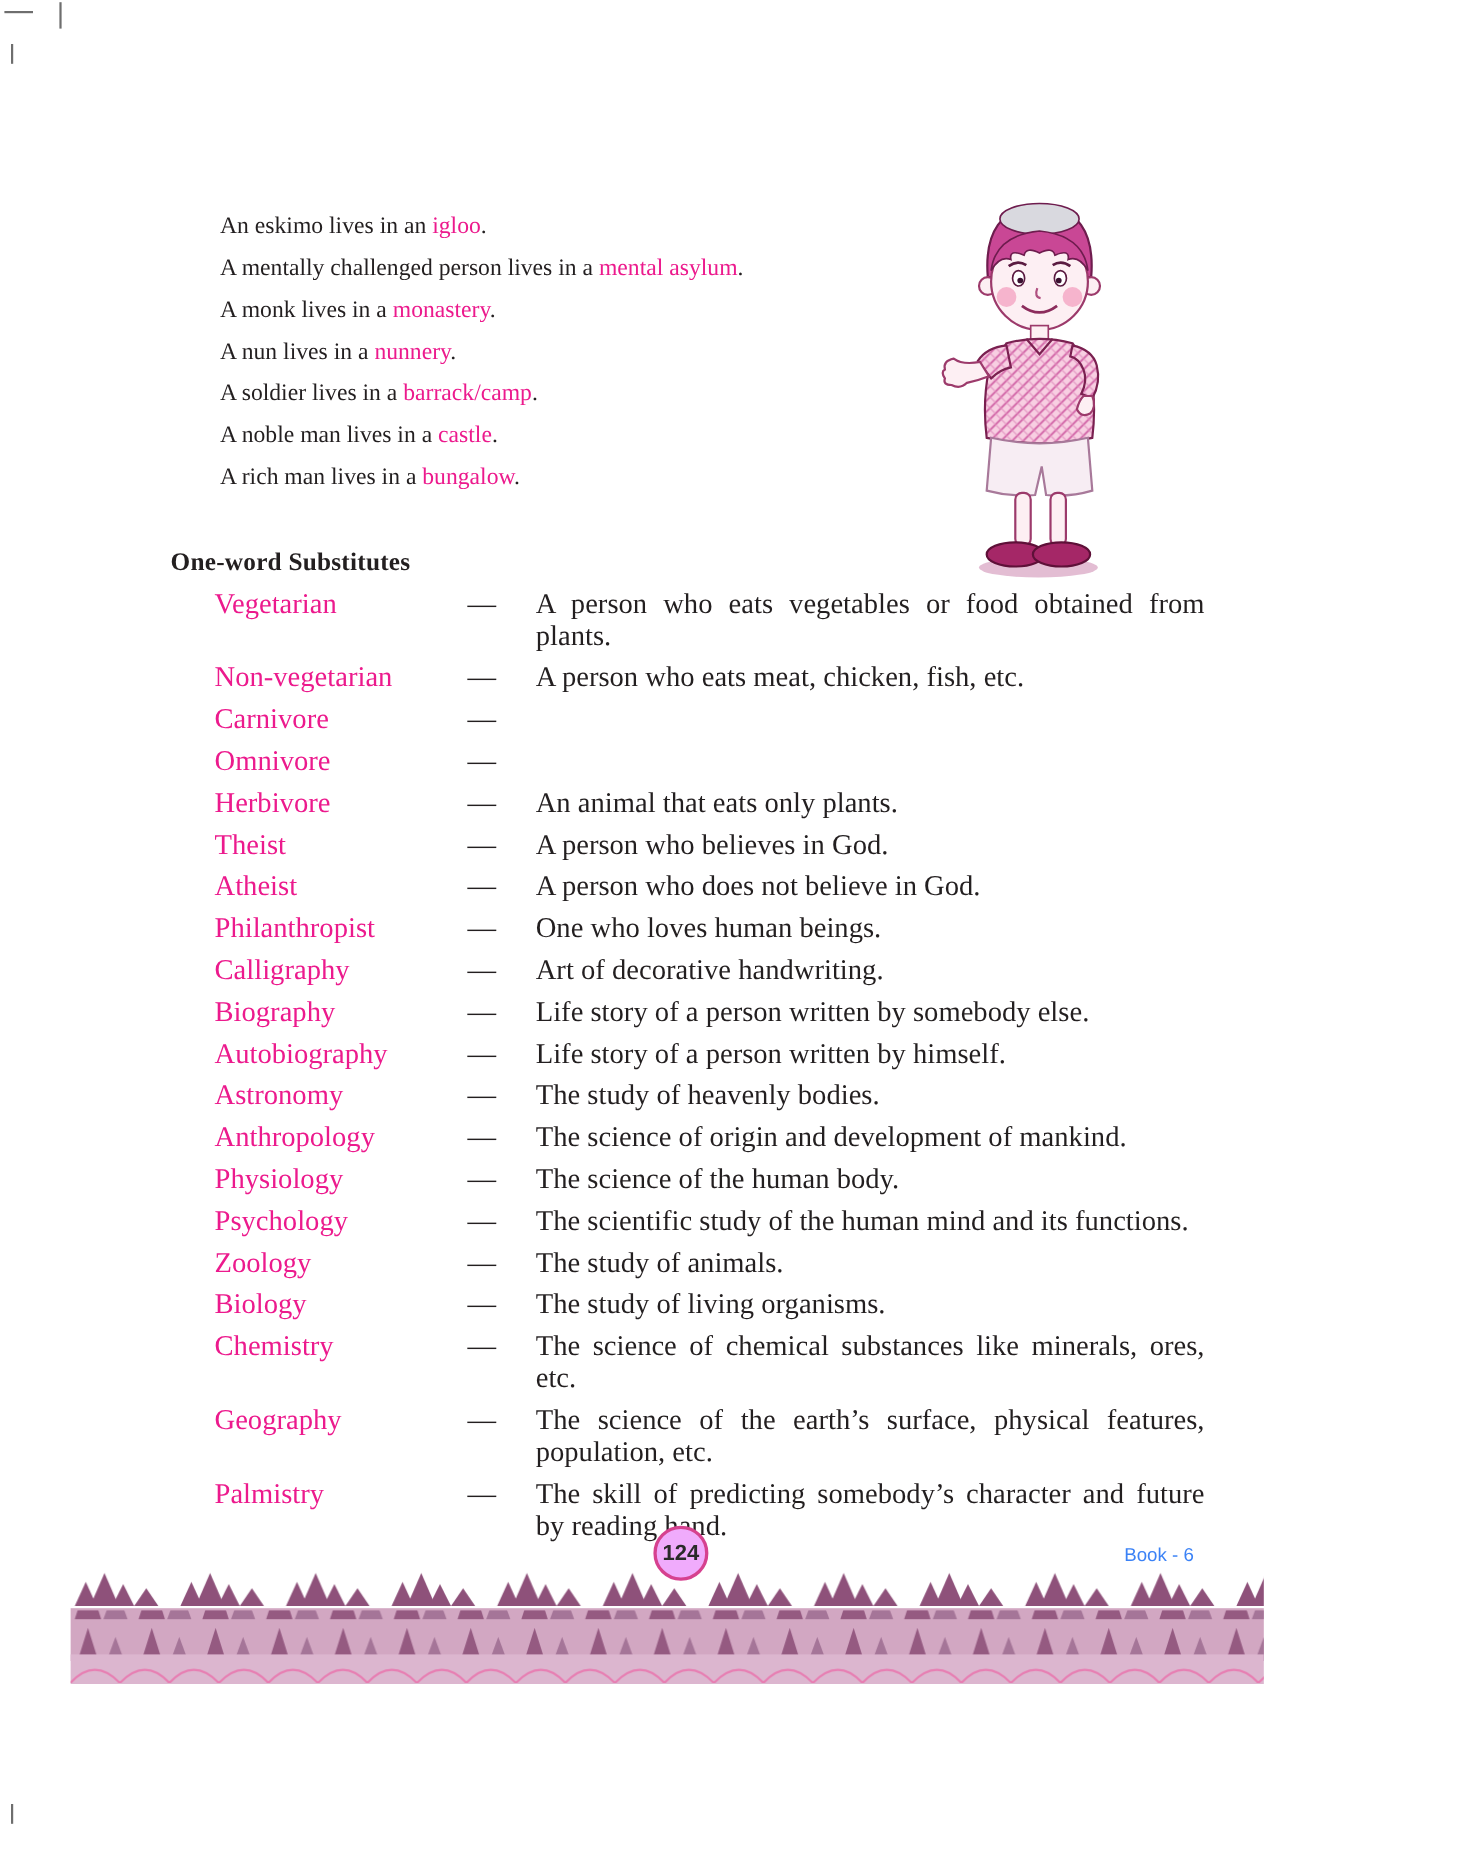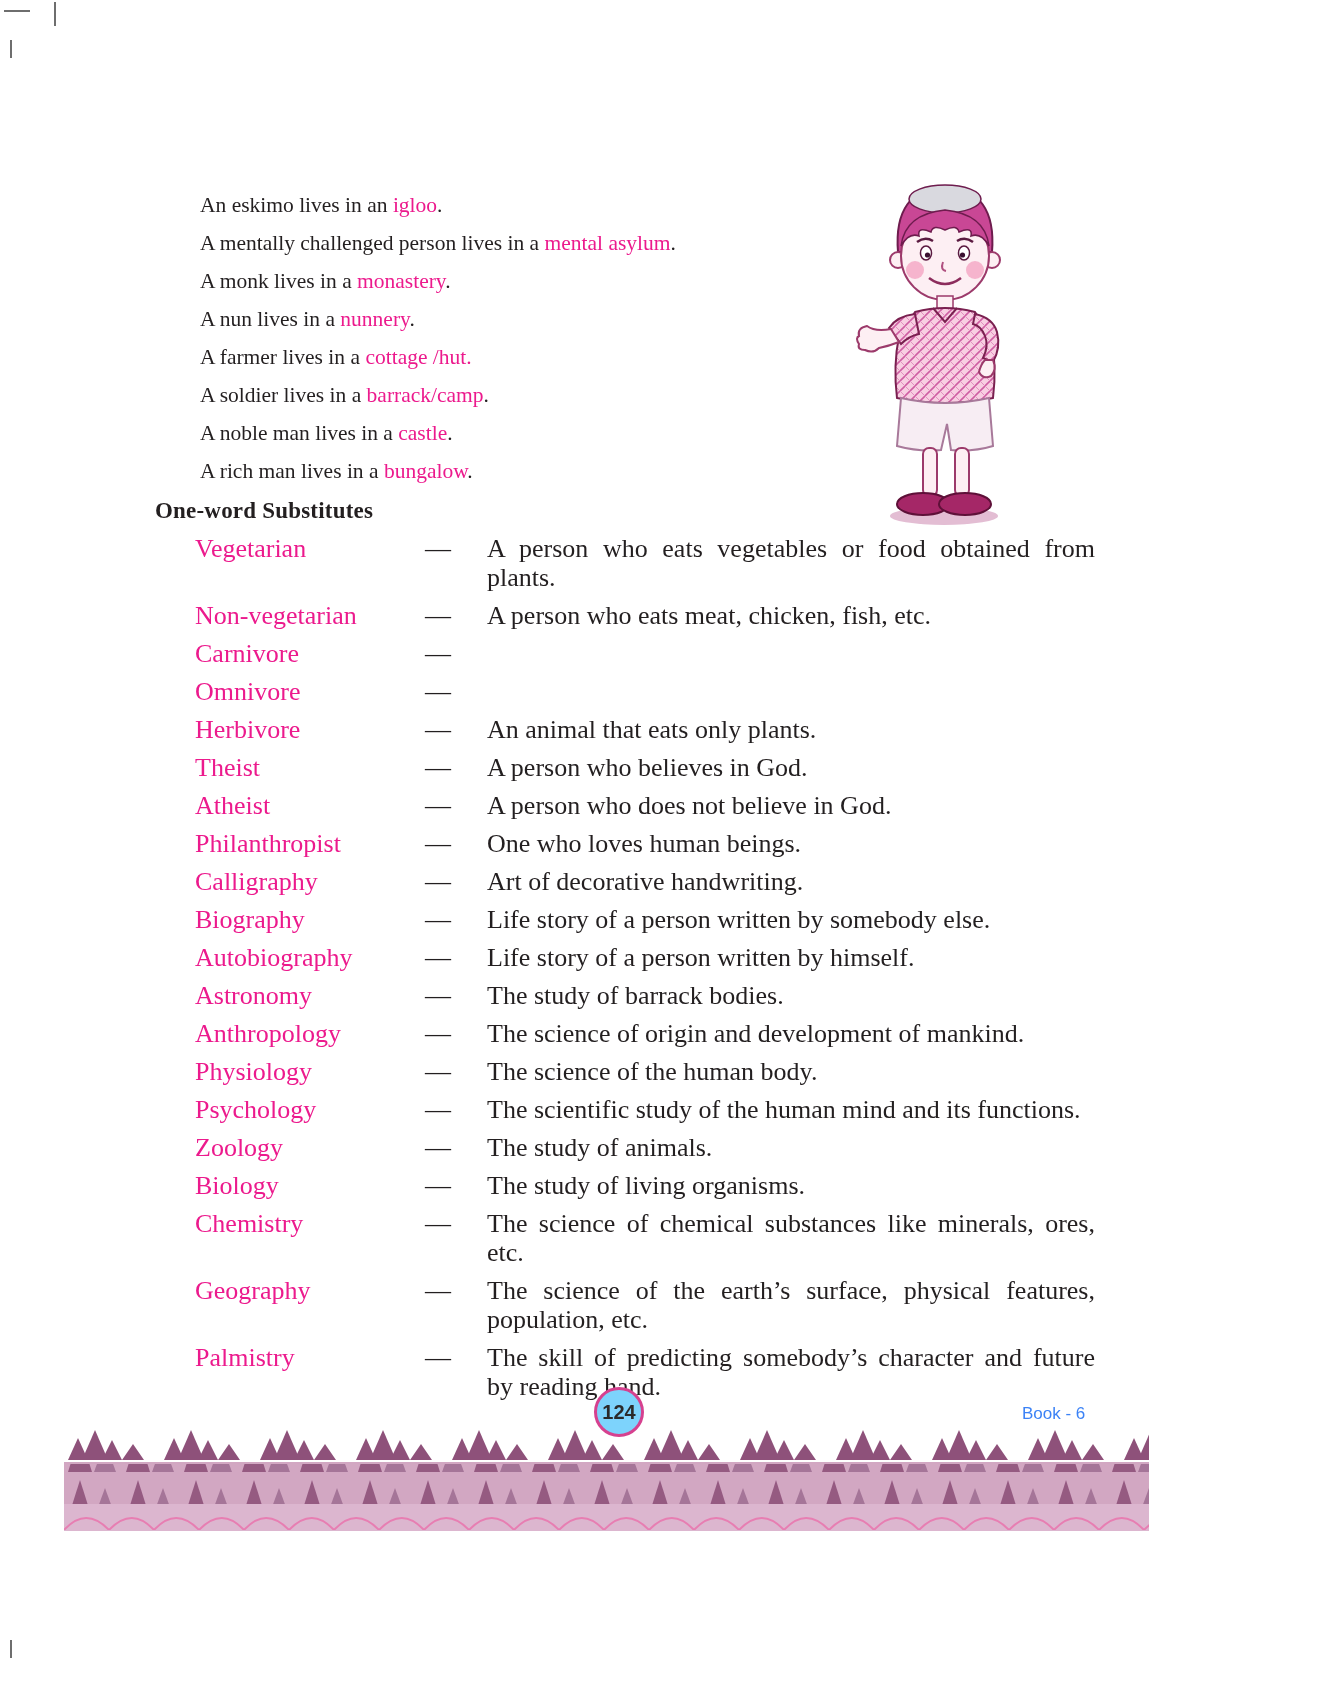--- a/index.html
+++ b/index.html
@@ -34,21 +34,21 @@
   .footer-forest { position:absolute; left:64px; top:1426px; width:1085px; height:105px; }
   .band-rect   { fill:var(--footer-band,#d2a7c2); }
   .band-rect2  { fill:#dcb6cf; }
   .tree-dark   { fill:var(--footer-tree-dark,#8e517a); }
   .tree-light  { fill:var(--footer-tree-light,#a06f93); }
   .wave        { stroke:var(--wave-pink,#e77eb2); fill:none; stroke-width:2; }
 
   .badge {
     position:absolute; left:594px; top:1387px; width:44px; height:44px;
     border:3px solid var(--badge-border,#d6418f); border-radius:50%;
-    background:#7dd3fc; display:flex; align-items:center; justify-content:center;
+    background:#f0abfc; display:flex; align-items:center; justify-content:center;
     font-family:"Liberation Sans",sans-serif; font-weight:bold; font-size:20px;
     color:#2a2a2a; z-index:3;
   }
   .book-label {
     position:absolute; left:1022px; top:1404px; z-index:3;
     font-family:"Liberation Sans",sans-serif; font-size:17px; color:#3b82f6;
   }
 </style>
 </head>
 <body>
@@ -62,21 +62,20 @@
   <div class="crop" style="left:1282px;top:2px;width:2px;height:24px"></div>
   <div class="crop" style="left:1326px;top:40px;width:2px;height:18px"></div>
   <div class="crop" style="left:10px;top:1640px;width:2px;height:18px"></div>
   <div class="crop" style="left:1326px;top:1640px;width:2px;height:18px"></div>
 
   <div class="dwellings">
     <div><span>An eskimo lives in an </span><span class="pink">igloo</span><span>.</span></div>
     <div><span>A mentally challenged person lives in a </span><span class="pink">mental asylum</span><span>.</span></div>
     <div><span>A monk lives in a </span><span class="pink">monastery</span><span>.</span></div>
     <div><span>A nun lives in a </span><span class="pink">nunnery</span><span>.</span></div>
-    <div><span>A farmer lives in a </span><span class="pink">cottage /hut.</span><span></span></div>
     <div><span>A soldier lives in a </span><span class="pink">barrack/camp</span><span>.</span></div>
     <div><span>A noble man lives in a </span><span class="pink">castle</span><span>.</span></div>
     <div><span>A rich man lives in a </span><span class="pink">bungalow</span><span>.</span></div>
   </div>
 
   <div class="boy-wrap">
     <svg viewBox="0 0 172 362" width="172" height="362">
       <defs>
         <pattern id="shirtpat" width="10" height="10" patternUnits="userSpaceOnUse">
           <rect width="10" height="10" fill="#f8cfe2"></rect>
@@ -184,21 +183,21 @@
         <span class="def">Life story of a person written by somebody else.</span>
       </div>
     <div class="row">
         <span class="term">Autobiography</span>
         <span class="dash">—</span>
         <span class="def">Life story of a person written by himself.</span>
       </div>
     <div class="row">
         <span class="term">Astronomy</span>
         <span class="dash">—</span>
-        <span class="def">The study of barrack bodies.</span>
+        <span class="def">The study of heavenly bodies.</span>
       </div>
     <div class="row">
         <span class="term">Anthropology</span>
         <span class="dash">—</span>
         <span class="def">The science of origin and development of mankind.</span>
       </div>
     <div class="row">
         <span class="term">Physiology</span>
         <span class="dash">—</span>
         <span class="def">The science of the human body.</span>

